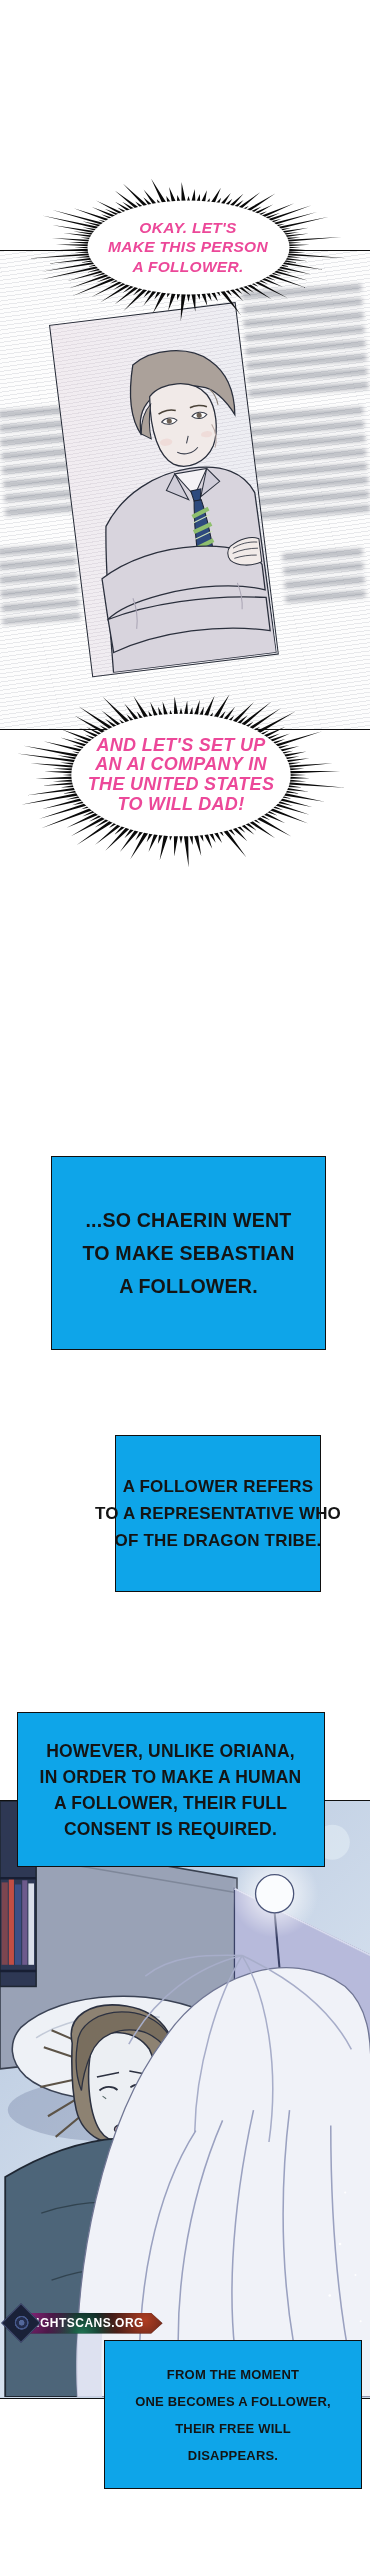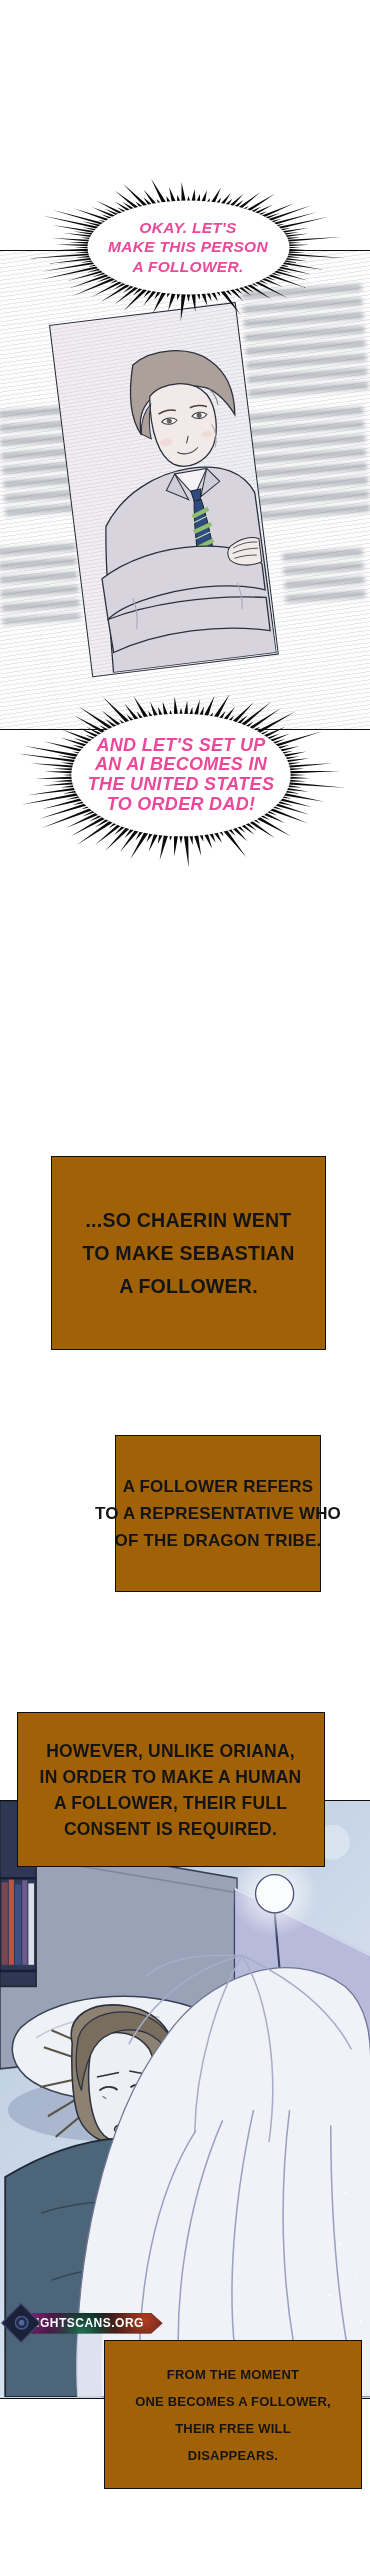--- a/index.html
+++ b/index.html
@@ -25,21 +25,21 @@
   
   .burst-svg{overflow:visible;}
   .bubble-text{display:flex;flex-direction:column;justify-content:center;align-items:center;
     text-align:center;color:#ec4899;font-weight:700;font-style:italic;
     font-family:"Liberation Sans",sans-serif;}
   .bubble-text .ln{white-space:nowrap;}
   .bt-1{left:85px;top:213px;width:206px;height:68px;font-size:15.5px;line-height:19.6px;letter-spacing:0.3px;}
   .bt-2{left:78px;top:733px;width:206px;height:84px;font-size:18px;line-height:19.6px;letter-spacing:0.3px;}
 
   
-  .caption{box-sizing:border-box;border:1.5px solid #0f0f0f;background:#a16207;
+  .caption{box-sizing:border-box;border:1.5px solid #0f0f0f;background:#0ea5e9;
     display:flex;flex-direction:column;justify-content:center;align-items:center;
     text-align:center;color:#141414;font-weight:700;letter-spacing:0.2px;z-index:6;}
   .caption .ln{white-space:nowrap;}
   .cap-1{left:51px; top:1156px;width:275px;height:194px;font-size:19.6px;line-height:33px;}
   .cap-2{left:115px;top:1435px;width:206px;height:157px;font-size:17px;line-height:27px;}
   .cap-3{left:16.5px; top:1712px;width:308px;height:155px;font-size:17.5px;line-height:26px;}
   .cap-4{left:104px;top:2340px;width:258px;height:149px;font-size:13px;line-height:27px;}
 
   
   .bed-panel{left:0;top:1800px;width:371px;height:599px;box-sizing:border-box;
@@ -126,23 +126,23 @@
     <div class="ln">A FOLLOWER.</div>
   </div>
 
   <svg class="abs burst-svg" style="left:11.3px;top:677px;z-index:4;" width="340" height="196" viewBox="0 0 660 380">
     <path fill="#0a0a0a" d="M531.3,192.6L579.9,196.4L530.9,197.8ZM530.1,202.9L649.4,214.8L528.8,208.0ZM527.1,213.1L577.9,222.5L524.9,218.2ZM522.4,223.2L608.7,242.0L519.4,228.1ZM516.1,232.9L585.7,252.8L512.3,237.6ZM508.2,242.3L579.6,267.4L503.6,246.8ZM498.7,251.2L576.9,284.1L493.5,255.5ZM487.9,259.6L532.4,283.6L481.9,263.6ZM475.7,267.4L544.1,309.2L469.1,271.1ZM462.2,274.6L512.9,312.6L455.1,277.9ZM447.6,281.0L472.6,305.9L440.0,283.9ZM432.0,286.6L458.6,318.5L423.9,289.2ZM415.6,291.5L457.1,350.2L407.1,293.6ZM398.4,295.4L409.6,322.2L389.6,297.1ZM380.6,298.5L390.6,333.4L371.6,299.7ZM362.4,300.6L369.3,347.0L353.2,301.4ZM343.9,301.8L344.9,369.5L334.7,302.1ZM325.3,302.1L316.9,348.0L316.1,301.8ZM306.8,301.4L288.5,355.8L297.6,300.6ZM288.4,299.7L266.9,339.3L279.4,298.5ZM270.4,297.1L231.5,353.5L261.6,295.4ZM252.9,293.6L211.3,339.6L244.4,291.5ZM236.1,289.2L183.0,336.9L228.0,286.6ZM220.0,283.9L162.9,325.8L212.4,281.0ZM204.9,277.9L126.9,326.2L197.8,274.6ZM190.9,271.1L116.0,309.1L184.3,267.4ZM178.1,263.6L107.1,293.0L172.1,259.6ZM166.5,255.5L58.9,293.4L161.3,251.2ZM156.4,246.8L54.0,275.6L151.8,242.3ZM147.7,237.6L59.6,256.5L143.9,232.9ZM140.6,228.1L19.5,247.9L137.6,223.2ZM135.1,218.2L31.2,229.1L132.9,213.1ZM131.2,208.0L60.0,211.0L129.9,202.9ZM129.1,197.8L47.4,197.3L128.7,192.6ZM128.7,187.4L64.4,183.2L129.1,182.2ZM129.9,177.1L37.5,167.3L131.2,172.0ZM132.9,166.9L11.5,148.3L135.1,161.8ZM137.6,156.8L24.3,133.0L140.6,151.9ZM143.9,147.1L63.1,124.4L147.7,142.4ZM151.8,137.7L95.6,117.3L156.4,133.2ZM161.3,128.8L97.5,101.4L166.5,124.5ZM172.1,120.4L133.6,99.2L178.1,116.4ZM184.3,112.6L122.8,74.7L190.9,108.9ZM197.8,105.4L130.9,56.5L204.9,102.1ZM212.4,99.0L175.1,64.1L220.0,96.1ZM228.0,93.4L177.9,38.0L236.1,90.8ZM244.4,88.5L220.0,51.3L252.9,86.4ZM261.6,84.6L237.7,36.7L270.4,82.9ZM279.4,81.5L270.2,48.4L288.4,80.3ZM297.6,79.4L294.2,47.1L306.8,78.6ZM316.1,78.2L317.4,37.7L325.3,77.9ZM334.7,77.9L342.0,45.9L343.9,78.2ZM353.2,78.6L366.6,44.0L362.4,79.4ZM371.6,80.3L395.3,35.5L380.6,81.5ZM389.6,82.9L424.3,33.3L398.4,84.6ZM407.1,86.4L435.1,57.5L415.6,88.5ZM423.9,90.8L471.8,48.3L432.0,93.4ZM440.0,96.1L505.7,47.2L447.6,99.0ZM455.1,102.1L524.4,59.7L462.2,105.4ZM469.1,108.9L552.7,66.1L475.7,112.6ZM481.9,116.4L532.7,96.3L487.9,120.4ZM493.5,124.5L541.7,109.3L498.7,128.8ZM503.6,133.2L604.1,105.0L508.2,137.7ZM512.3,142.4L560.0,133.5L516.1,147.1ZM519.4,151.9L573.7,144.5L522.4,156.8ZM524.9,161.8L579.4,157.3L527.1,166.9ZM528.8,172.0L624.2,167.2L530.1,177.1ZM530.9,182.2L639.3,182.0L531.3,187.4Z"></path>
     <path fill="#0a0a0a" d="M530.9,197.8L573.1,202.5L530.1,202.9ZM528.8,208.0L565.2,214.5L527.1,213.1ZM524.9,218.2L561.1,226.6L522.4,223.2ZM519.4,228.1L544.8,236.3L516.1,232.9ZM512.3,237.6L547.7,250.3L508.2,242.3ZM503.6,246.8L528.7,258.5L498.7,251.2ZM493.5,255.5L517.0,268.6L487.9,259.6ZM481.9,263.6L503.4,278.0L475.7,267.4ZM469.1,271.1L484.7,284.4L462.2,274.6ZM455.1,277.9L477.3,298.5L447.6,281.0ZM440.0,283.9L454.9,302.3L432.0,286.6ZM423.9,289.2L435.4,307.8L415.6,291.5ZM407.1,293.6L412.8,308.9L398.4,295.4ZM389.6,297.1L397.3,321.7L380.6,298.5ZM371.6,299.7L373.6,319.8L362.4,300.6ZM353.2,301.4L352.7,326.1L343.9,301.8ZM334.7,302.1L330.0,323.6L325.3,302.1ZM316.1,301.8L308.7,317.7L306.8,301.4ZM297.6,300.6L285.0,324.1L288.4,299.7ZM279.4,298.5L263.3,320.4L270.4,297.1ZM261.6,295.4L241.5,317.2L252.9,293.6ZM244.4,291.5L220.1,312.9L236.1,289.2ZM228.0,286.6L200.3,306.6L220.0,283.9ZM212.4,281.0L190.2,293.0L204.9,277.9ZM197.8,274.6L162.8,292.1L190.9,271.1ZM184.3,267.4L151.1,280.8L178.1,263.6ZM172.1,259.6L138.4,270.5L166.5,255.5ZM161.3,251.2L136.4,256.7L156.4,246.8ZM151.8,242.3L118.7,248.6L147.7,237.6ZM143.9,232.9L106.5,238.2L140.6,228.1ZM137.6,223.2L100.4,226.4L135.1,218.2ZM132.9,213.1L96.1,214.3L131.2,208.0ZM129.9,202.9L81.2,202.8L129.1,197.8ZM128.7,192.6L99.9,190.0L128.7,187.4ZM129.1,182.2L81.3,177.2L129.9,177.1ZM131.2,172.0L95.1,165.6L132.9,166.9ZM135.1,161.8L89.6,151.9L137.6,156.8ZM140.6,151.9L118.6,144.4L143.9,147.1ZM147.7,142.4L119.0,131.5L151.8,137.7ZM156.4,133.2L120.8,117.9L161.3,128.8ZM166.5,124.5L143.5,111.6L172.1,120.4ZM178.1,116.4L146.9,97.1L184.3,112.6ZM190.9,108.9L171.4,93.2L197.8,105.4ZM204.9,102.1L182.2,81.0L212.4,99.0ZM220.0,96.1L210.0,82.1L228.0,93.4ZM236.1,90.8L224.3,71.9L244.4,88.5ZM252.9,86.4L244.1,66.6L261.6,84.6ZM270.4,82.9L266.5,65.7L279.4,81.5ZM288.4,80.3L285.5,57.5L297.6,79.4ZM306.8,78.6L309.0,63.8L316.1,78.2ZM325.3,77.9L330.0,59.5L334.7,77.9ZM343.9,78.2L352.0,57.8L353.2,78.6ZM362.4,79.4L374.6,57.1L371.6,80.3ZM380.6,81.5L391.9,68.9L389.6,82.9ZM398.4,84.6L416.5,65.7L407.1,86.4ZM415.6,88.5L433.2,74.6L423.9,90.8ZM432.0,93.4L459.8,73.3L440.0,96.1ZM447.6,99.0L470.6,86.4L455.1,102.1ZM462.2,105.4L483.7,96.2L469.1,108.9ZM475.7,112.6L501.4,103.0L481.9,116.4ZM487.9,120.4L522.1,109.3L493.5,124.5ZM498.7,128.8L532.2,120.3L503.6,133.2ZM508.2,137.7L541.2,131.5L512.3,142.4ZM516.1,147.1L548.0,143.0L519.4,151.9ZM522.4,156.8L560.2,153.5L524.9,161.8ZM527.1,166.9L563.4,165.7L528.8,172.0ZM530.1,177.1L569.5,177.6L530.9,182.2ZM531.3,187.4L572.9,190.0L531.3,192.6Z"></path>
     <ellipse cx="330" cy="190" rx="213" ry="119" fill="#ffffff"></ellipse>
   </svg>
   <div class="abs bubble-text bt-2" style="z-index:5;">
     <div class="ln">AND LET'S SET UP</div>
-    <div class="ln">AN AI BECOMES IN</div>
+    <div class="ln">AN AI COMPANY IN</div>
     <div class="ln">THE UNITED STATES</div>
-    <div class="ln">TO ORDER DAD!</div>
+    <div class="ln">TO WILL DAD!</div>
   </div>
 
   <div class="abs caption cap-1">
     <div class="ln">...SO CHAERIN WENT</div>
     <div class="ln">TO MAKE SEBASTIAN</div>
     <div class="ln">A FOLLOWER.</div>
   </div>
 
   <div class="abs caption cap-2">
     <div class="ln">A FOLLOWER REFERS</div>

